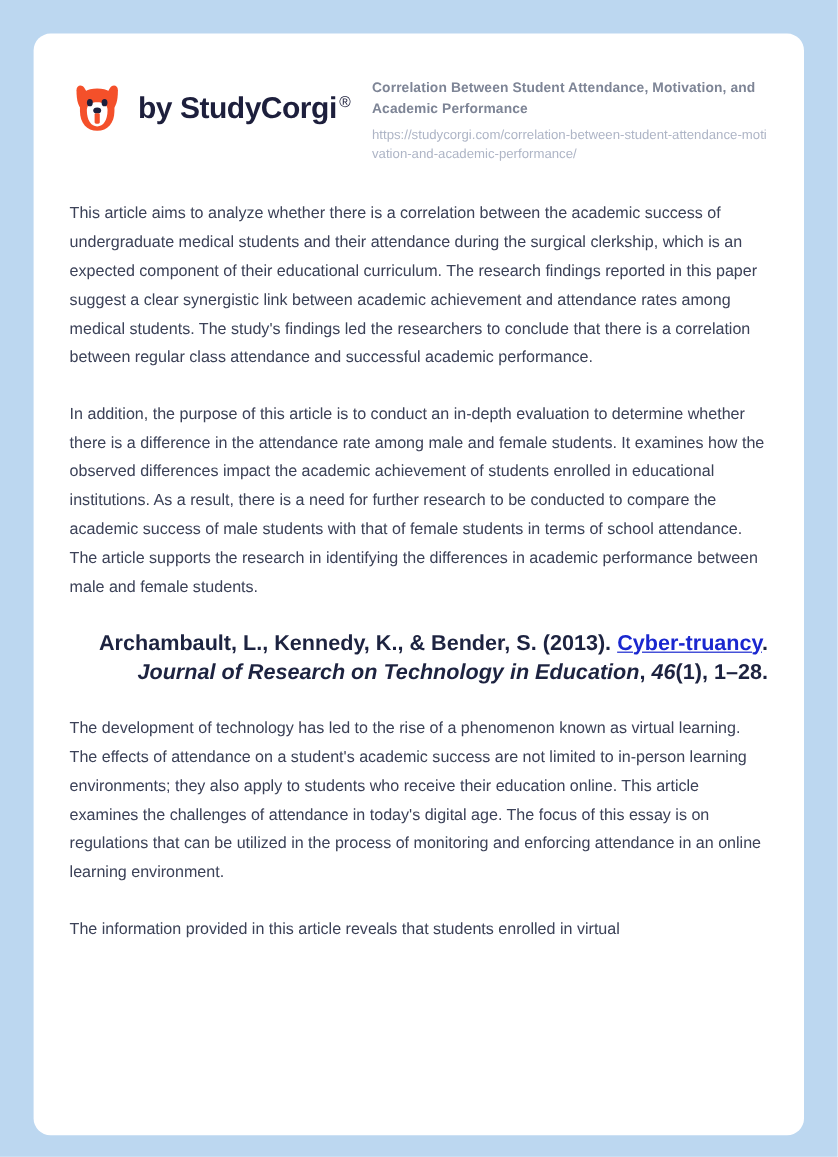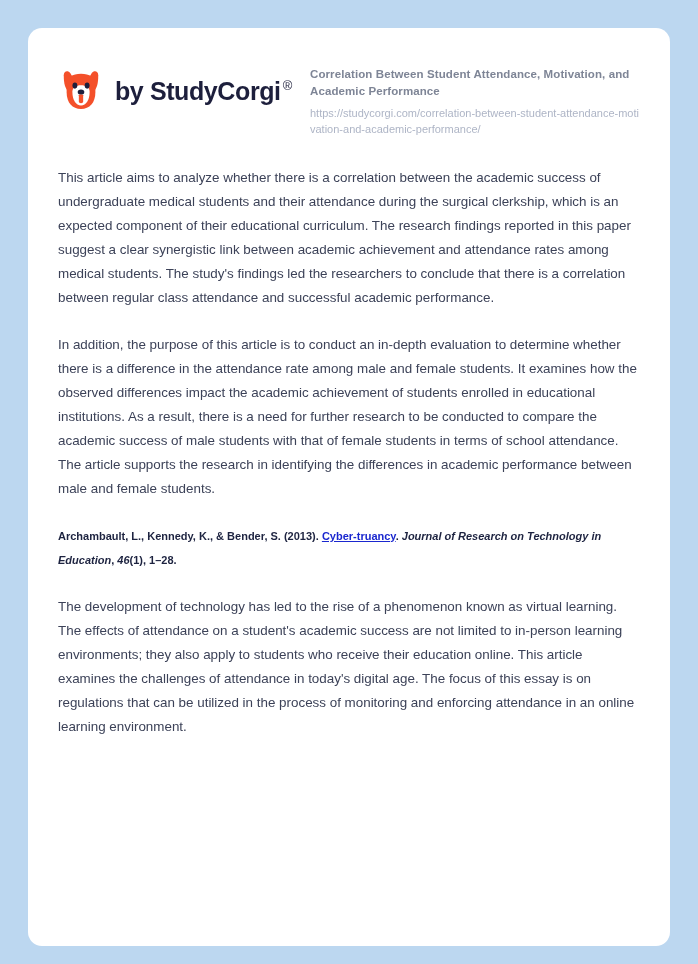--- a/index.html
+++ b/index.html
@@ -99,25 +99,26 @@
   }
   .para {
     font-size: 13.4px;
     line-height: 24px;
     color: #3c4258;
     margin: 0 0 23px 0;
     text-align: left;
   }
   .para:last-child { margin-bottom: 0; }
   .citation {
-    font-size: 11px;
+    font-size: 18px;
     line-height: 24px;
     color: #1d2340;
     font-weight: bold;
     margin: 0 0 23px 0;
+    text-align: right;
   }
   .citation .ital { font-style: italic; }
   .citation a.src-link {
     color: #1a27cf;
     text-decoration: underline;
     font-weight: bold;
   }
 </style>
 </head>
 <body>
@@ -152,17 +153,18 @@
 
 
       <p class="para">This article aims to analyze whether there is a correlation between the academic success of undergraduate medical students and their attendance during the surgical clerkship, which is an expected component of their educational curriculum. The research findings reported in this paper suggest a clear synergistic link between academic achievement and attendance rates among medical students. The study's findings led the researchers to conclude that there is a correlation between regular class attendance and successful academic performance.</p>
 
       <p class="para">In addition, the purpose of this article is to conduct an in-depth evaluation to determine whether there is a difference in the attendance rate among male and female students. It examines how the observed differences impact the academic achievement of students enrolled in educational institutions. As a result, there is a need for further research to be conducted to compare the academic success of male students with that of female students in terms of school attendance. The article supports the research in identifying the differences in academic performance between male and female students.</p>
 
       <p class="citation"><span>Archambault, L., Kennedy, K., &amp; Bender, S. (2013). </span><a class="src-link" href="#">Cyber-truancy</a><span>. </span><span class="ital">Journal of Research on Technology in Education</span><span>, </span><span class="ital">46</span><span>(1), 1–28.</span></p>
 
       <p class="para">The development of technology has led to the rise of a phenomenon known as virtual learning. The effects of attendance on a student's academic success are not limited to in-person learning environments; they also apply to students who receive their education online. This article examines the challenges of attendance in today's digital age. The focus of this essay is on regulations that can be utilized in the process of monitoring and enforcing attendance in an online learning environment.</p>
 
+      <p class="para">The information provided in this article reveals that students enrolled in virtual</p>
 
     </div>
 
   </div>
 </div>
 
 </body></html>

